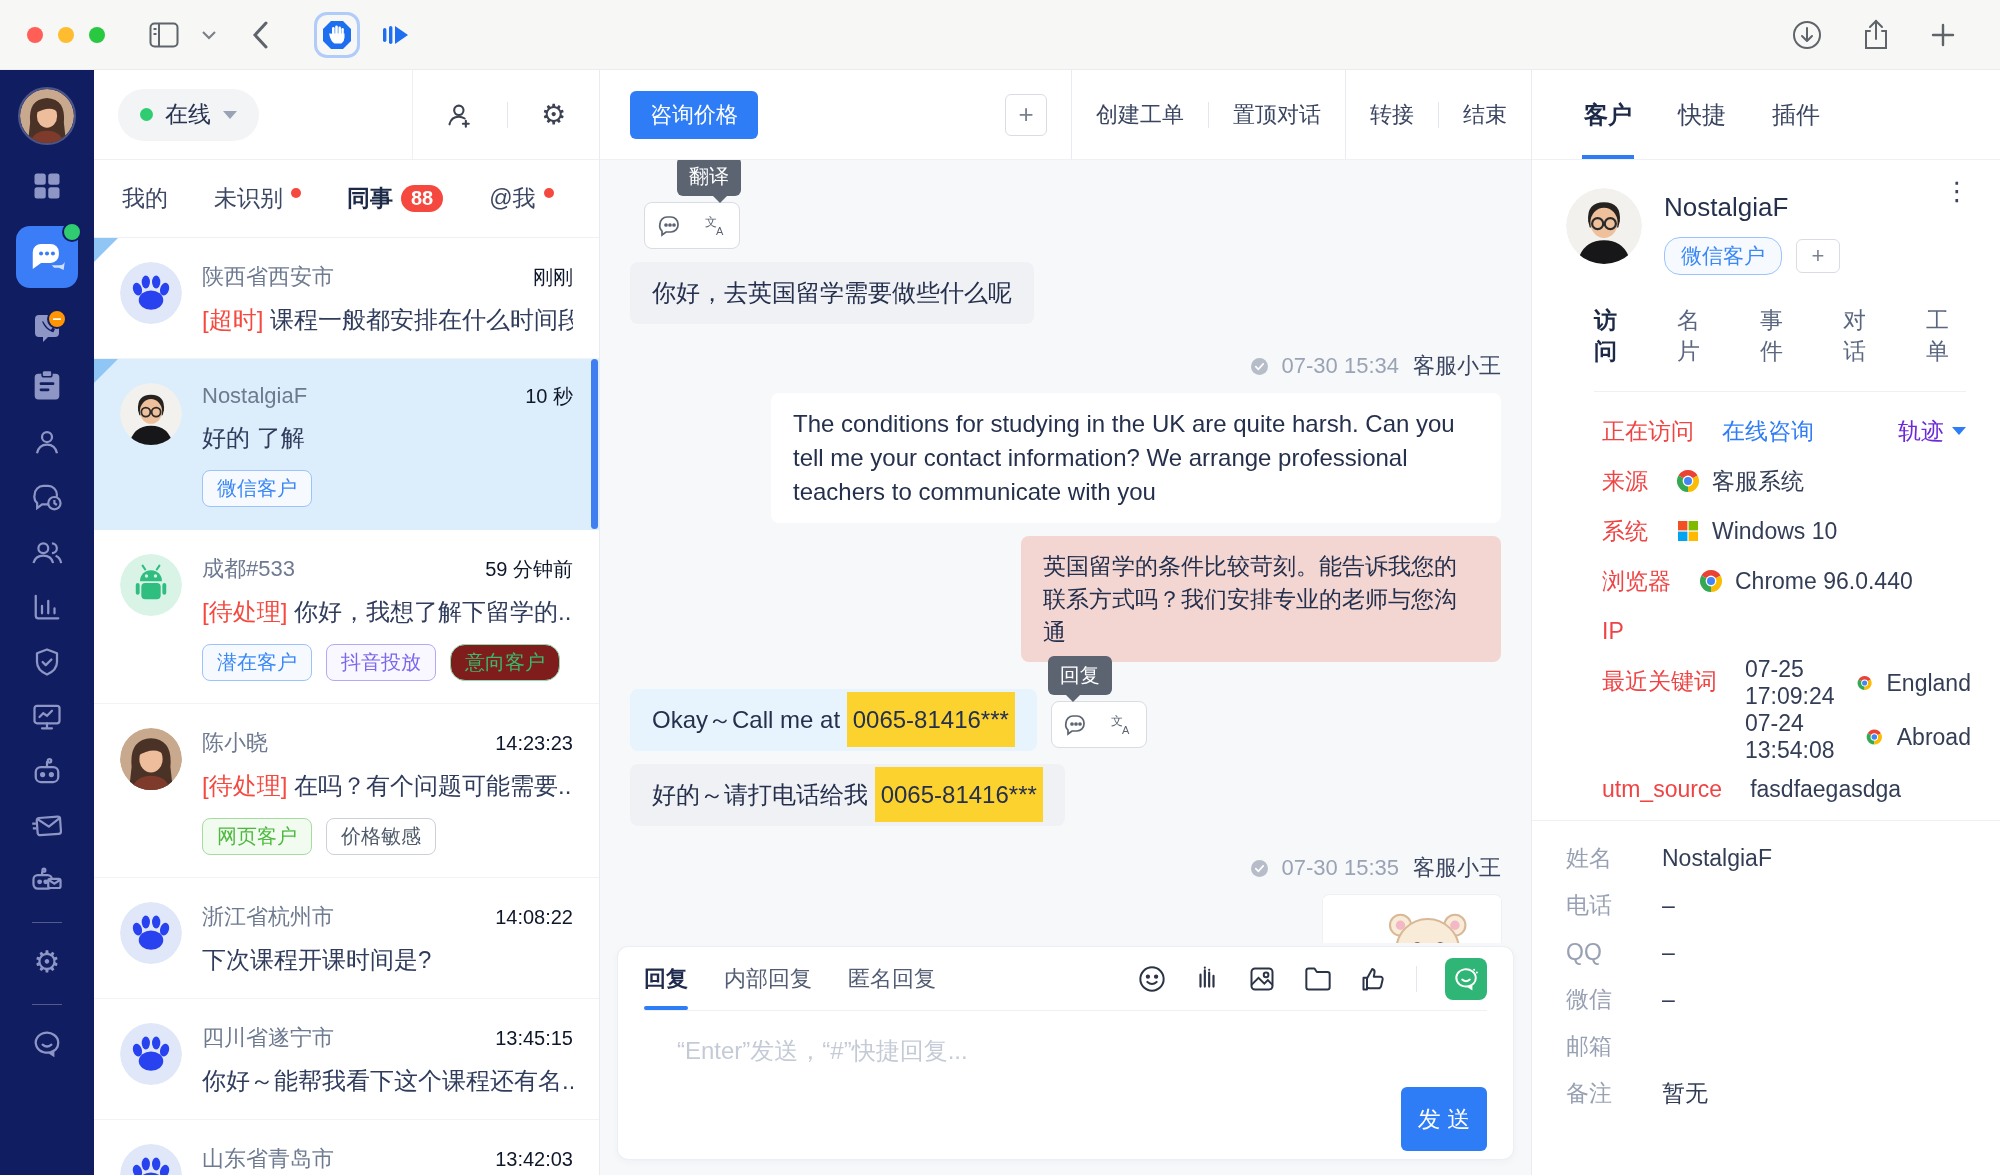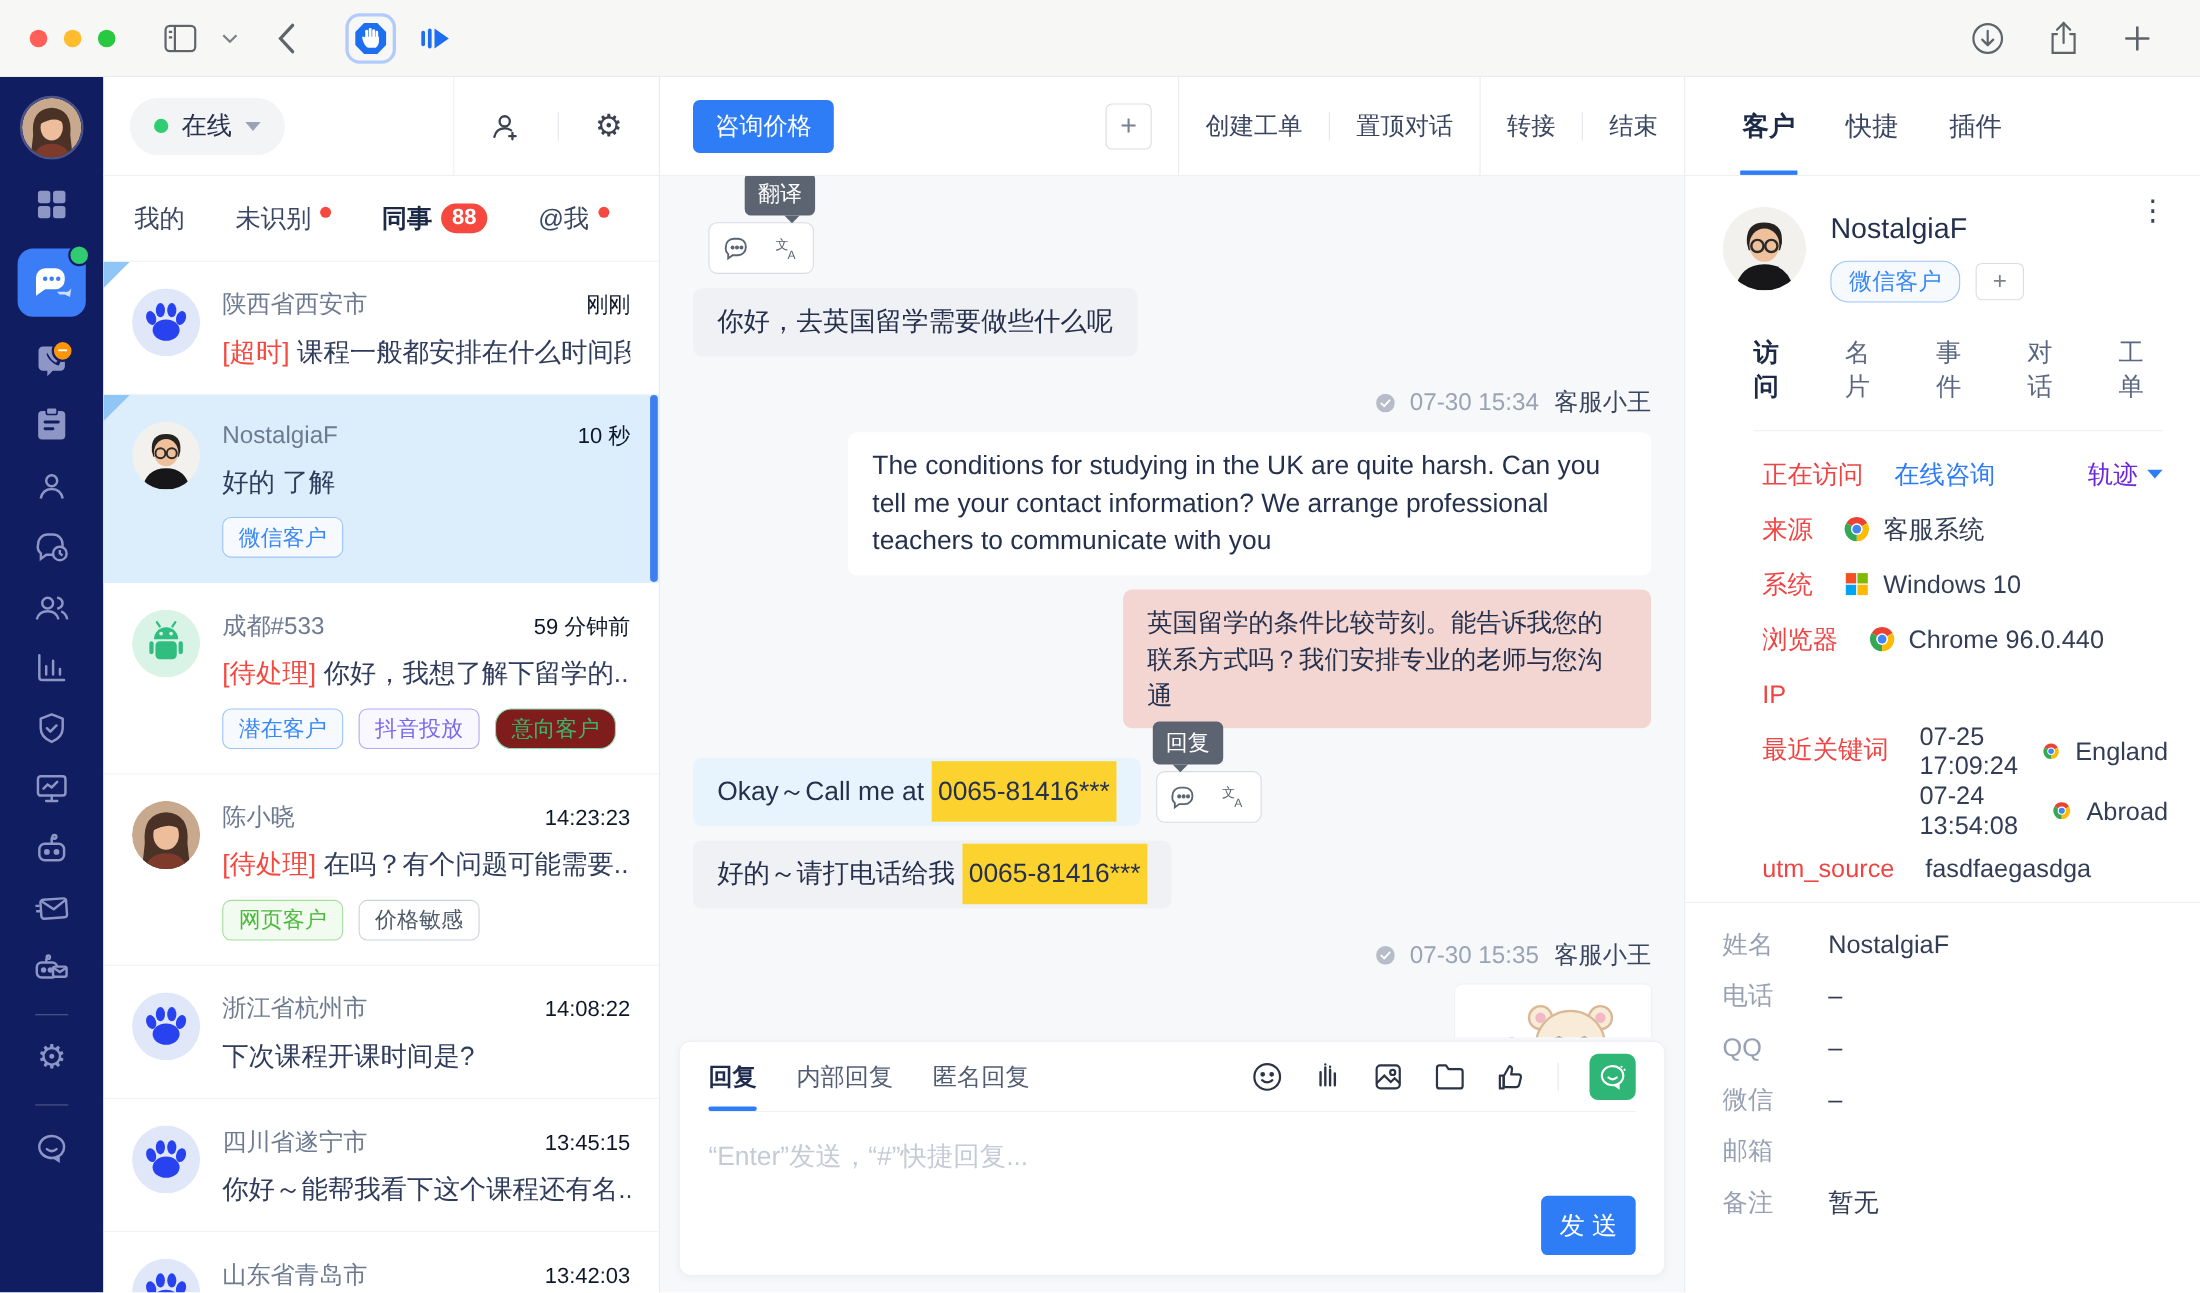--- a/index.html
+++ b/index.html
@@ -92,22 +92,22 @@
   .tip-r { right:-2px; } .tip-r::after{ left:auto; right:14px; margin:0; }
   .tip-l { left:-4px; } .tip-l::after{ left:18px; margin:0; }
   .sticker { margin-left:auto; background:#fff; border-radius:6px; box-shadow:0 0 0 1px #eef0f3; }
 
   .composer { flex:0 0 212px; margin:4px 18px 16px; background:#fff; border-radius:10px; box-shadow:0 0 0 1px #eceff3, 0 2px 8px rgba(40,60,90,.05); padding:0 26px; display:flex; flex-direction:column; position:relative; }
   .comp-tabs { display:flex; align-items:center; gap:36px; height:64px; border-bottom:1px solid #eef0f4; font-size:22px; color:#525d74; }
   .comp-tab-active { font-weight:bold; color:#1f2b4d; position:relative; height:100%; display:flex; align-items:center; }
   .comp-tab-active::after { content:""; position:absolute; left:0; right:0; bottom:0; height:4px; background:#2e7cf6; border-radius:2px; }
   .comp-icons { margin-left:auto; display:flex; align-items:center; gap:28px; color:#2b3346; }
   .wechat-btn { width:42px; height:42px; border-radius:8px; background:#2fb575; display:grid; place-items:center; }
-  .comp-ph { padding-top:24px; font-size:24px; color:#c5cbd6; }
-  .send { position:absolute; right:26px; bottom:18px; width:86px; height:54px; background:#2e7cf6; color:#fff; border:none; border-radius:6px; font-size:23px; font-family:inherit; }
+  .comp-ph { padding-top:24px; font-size:24px; color:#c5cbd6;margin-left:33px; }
+  .send { position:absolute; right:26px; bottom:8px; width:86px; height:64px; background:#2e7cf6; color:#fff; border:none; border-radius:6px; font-size:23px; font-family:inherit; }
 
   
   .panel { width:469px; flex:0 0 469px; background:#fff; border-left:1px solid #e8ebf0; display:flex; flex-direction:column; overflow:hidden; }
   .panel-tabs { height:90px; flex:0 0 90px; display:flex; align-items:center; gap:46px; padding:0 52px; border-bottom:1px solid #eef0f4; font-size:24px; color:#3a4560; }
   .ptab { height:100%; display:flex; align-items:center; position:relative; }
   .ptab-active { font-weight:bold; color:#1c2947; }
   .ptab-active::after { content:""; position:absolute; left:-2px; right:-2px; bottom:0; height:4px; background:#2e7cf6; }
   .cust { padding:28px 34px 0; position:relative; }
   .cust-head { display:flex; gap:22px; }
   .avatar76 { width:76px; height:76px; border-radius:50%; overflow:hidden; flex:0 0 76px; }

